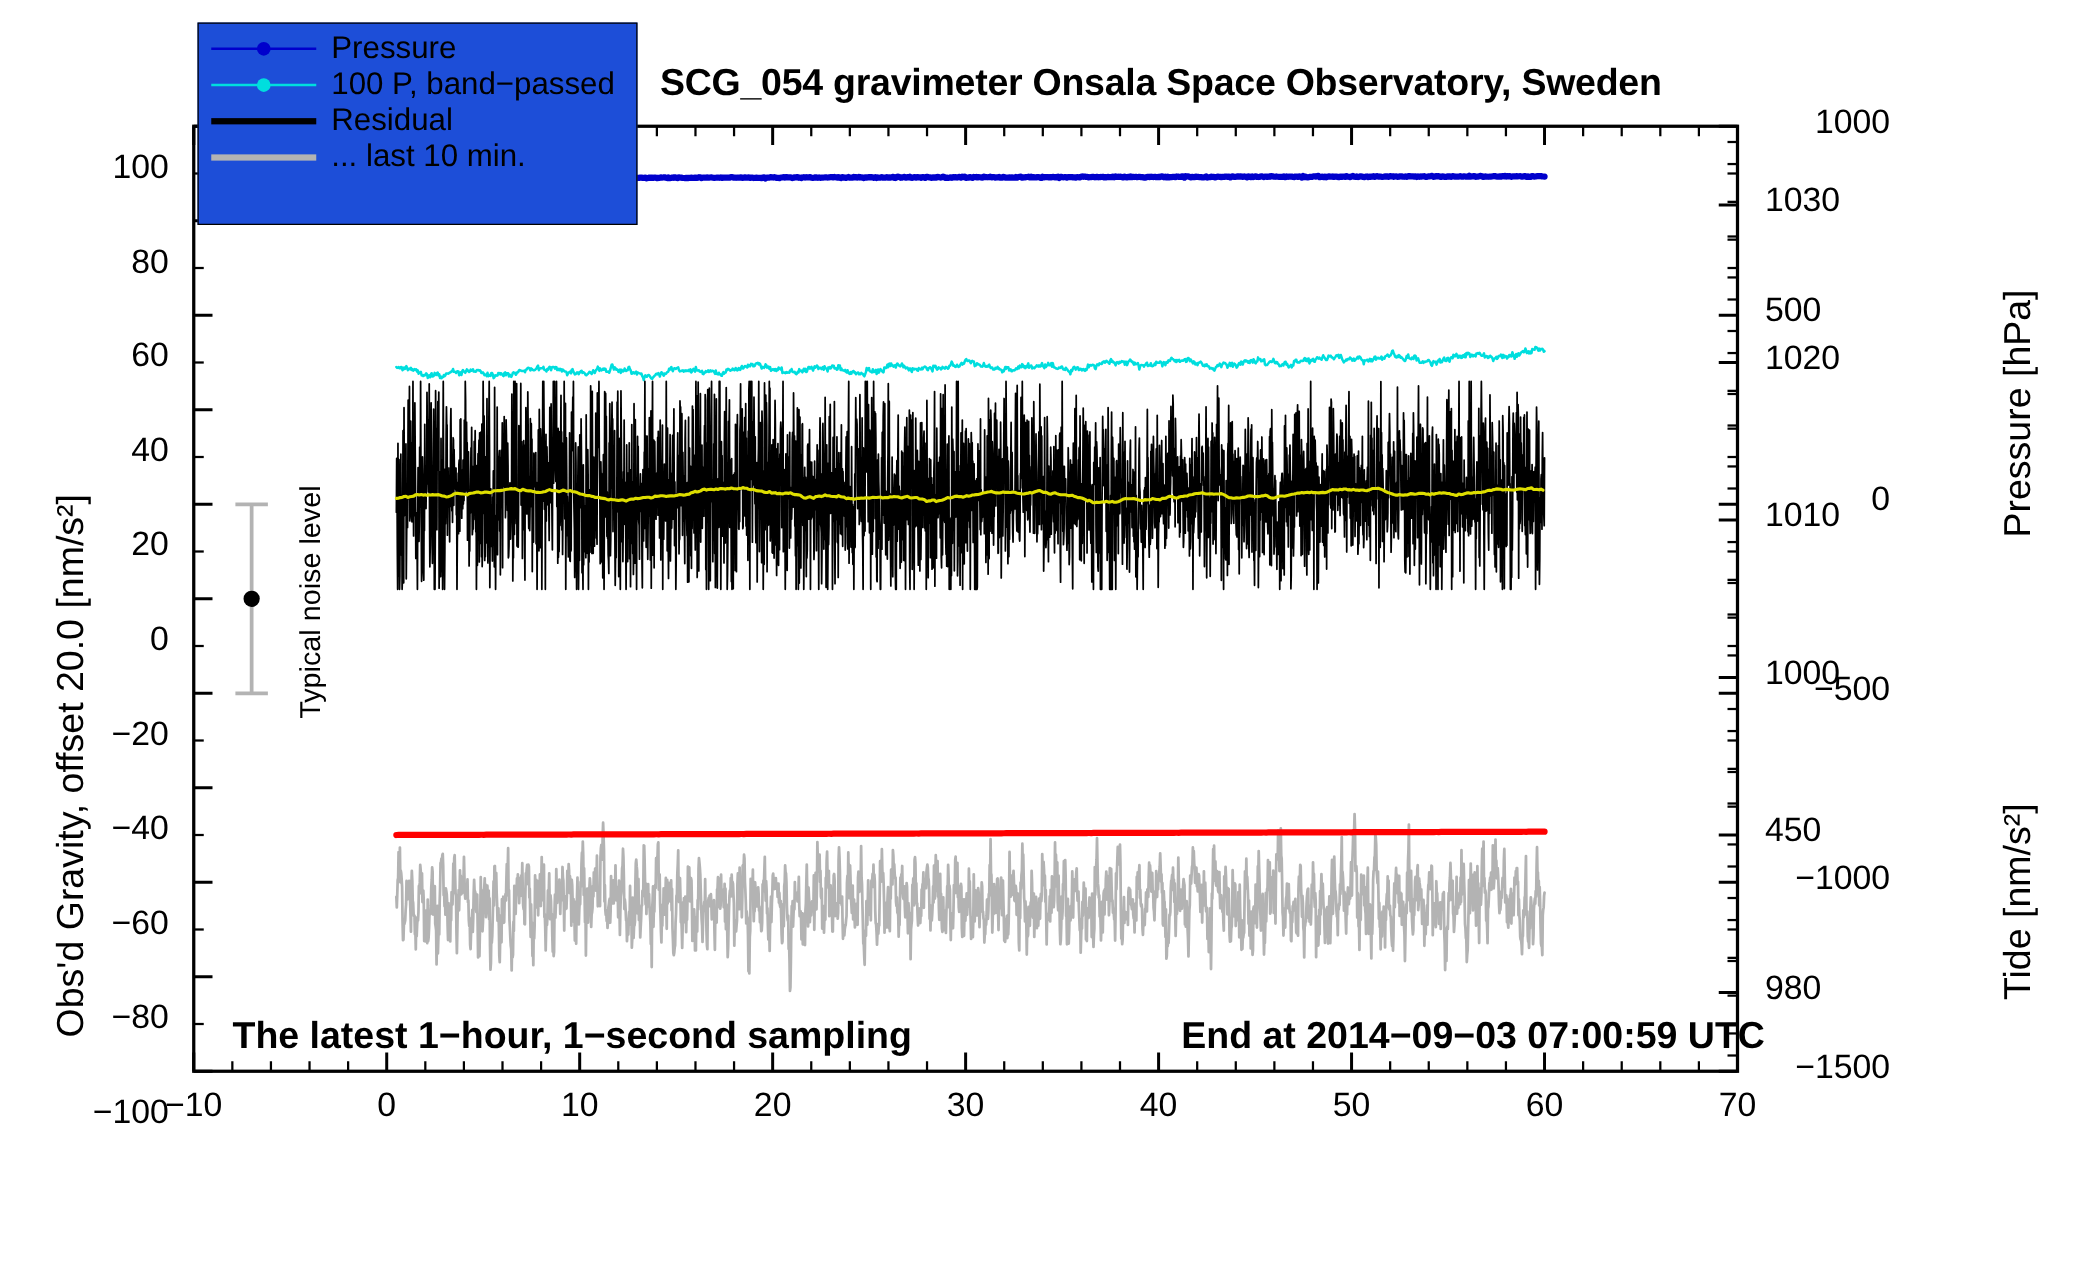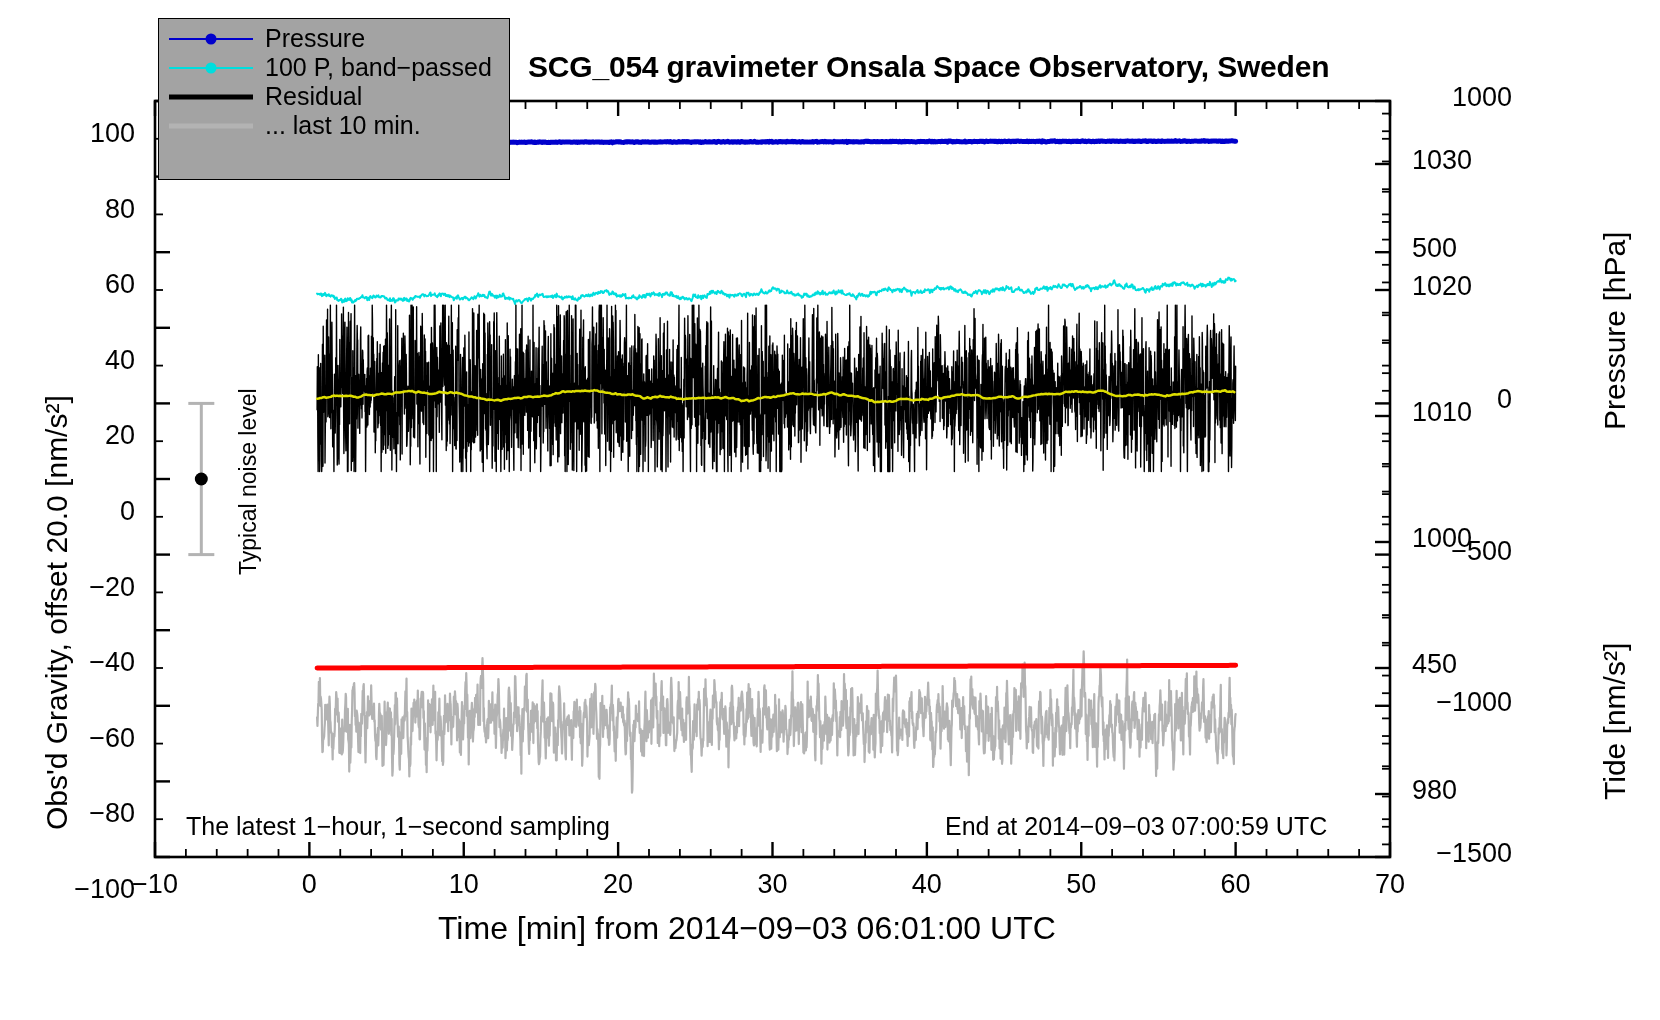--- a/index.html
+++ b/index.html
@@ -13,23 +13,23 @@
 
   .plot-title{position:absolute;font-family:"Liberation Sans Narrow","Liberation Sans",sans-serif;
               font-weight:bold;font-size:30px;letter-spacing:-0.2px;white-space:nowrap;}
 
   .tick-label{position:absolute;font-size:27px;white-space:nowrap;}
   .tl-left{text-align:right;margin-top:36px;}
   .tl-right{text-align:left;}
   .tl-bottom{text-align:center;}
 
   .footer-note{position:absolute;font-family:"Liberation Sans Narrow","Liberation Sans",sans-serif;
-               font-weight:normal;font-size:25px;white-space:nowrap;}
-
-  .legend-box{position:absolute;border:1.5px solid #000;background:#a3a3a3;box-sizing:border-box;}
+               font-weight:bold;font-size:30px;white-space:nowrap;}
+
+  .legend-box{position:absolute;border:1.5px solid #000;background:#1d4ed8;box-sizing:border-box;}
   .legend-row{display:flex;align-items:center;height:29px;}
   .legend-key{position:relative;width:96px;height:29px;flex:0 0 96px;}
   .legend-line{position:absolute;left:6px;right:6px;top:50%;transform:translateY(-50%);}
   .legend-dot{position:absolute;left:50%;top:50%;width:11px;height:11px;border-radius:50%;
               transform:translate(-50%,-50%);}
   .legend-label{font-size:25px;white-space:nowrap;padding-left:6px;}
 
   .noise-label{position:absolute;font-size:23px;white-space:nowrap;
                transform-origin:0 0;transform:rotate(-90deg);}
 
@@ -37,21 +37,20 @@
 </style>
 </head>
 <body>
 
 <div id="stage">
 
   <div class="plot-title" style="left:528px;top:50px;">SCG_054 gravimeter Onsala Space Observatory, Sweden</div>
 
   <div class="axis-title vtitle-left" style="left:40px;top:830px;">Obs'd Gravity, offset 20.0 [nm/s²]</div>
 
-  <div class="axis-title" style="left:438px;top:910px;font-size:32px;">Time [min] from 2014−09−03 06:01:00 UTC</div>
 
   <div class="axis-title vtitle-right" style="left:1598px;top:430px;">Pressure [hPa]</div>
 
   <div class="axis-title vtitle-right" style="left:1598px;top:800px;">Tide [nm/s²]</div>
 
   <svg id="canvas" width="1660" height="1020">
       <rect x="155" y="101" width="1235" height="756" fill="#ffffff" stroke="#000000" stroke-width="2.6"></rect>
       <line x1="155" y1="857" x2="170" y2="857" stroke="#000000" stroke-width="2.4"></line>
       <line x1="155" y1="819.2" x2="163" y2="819.2" stroke="#000000" stroke-width="1.8"></line>
       <line x1="155" y1="781.4" x2="170" y2="781.4" stroke="#000000" stroke-width="2.4"></line>

